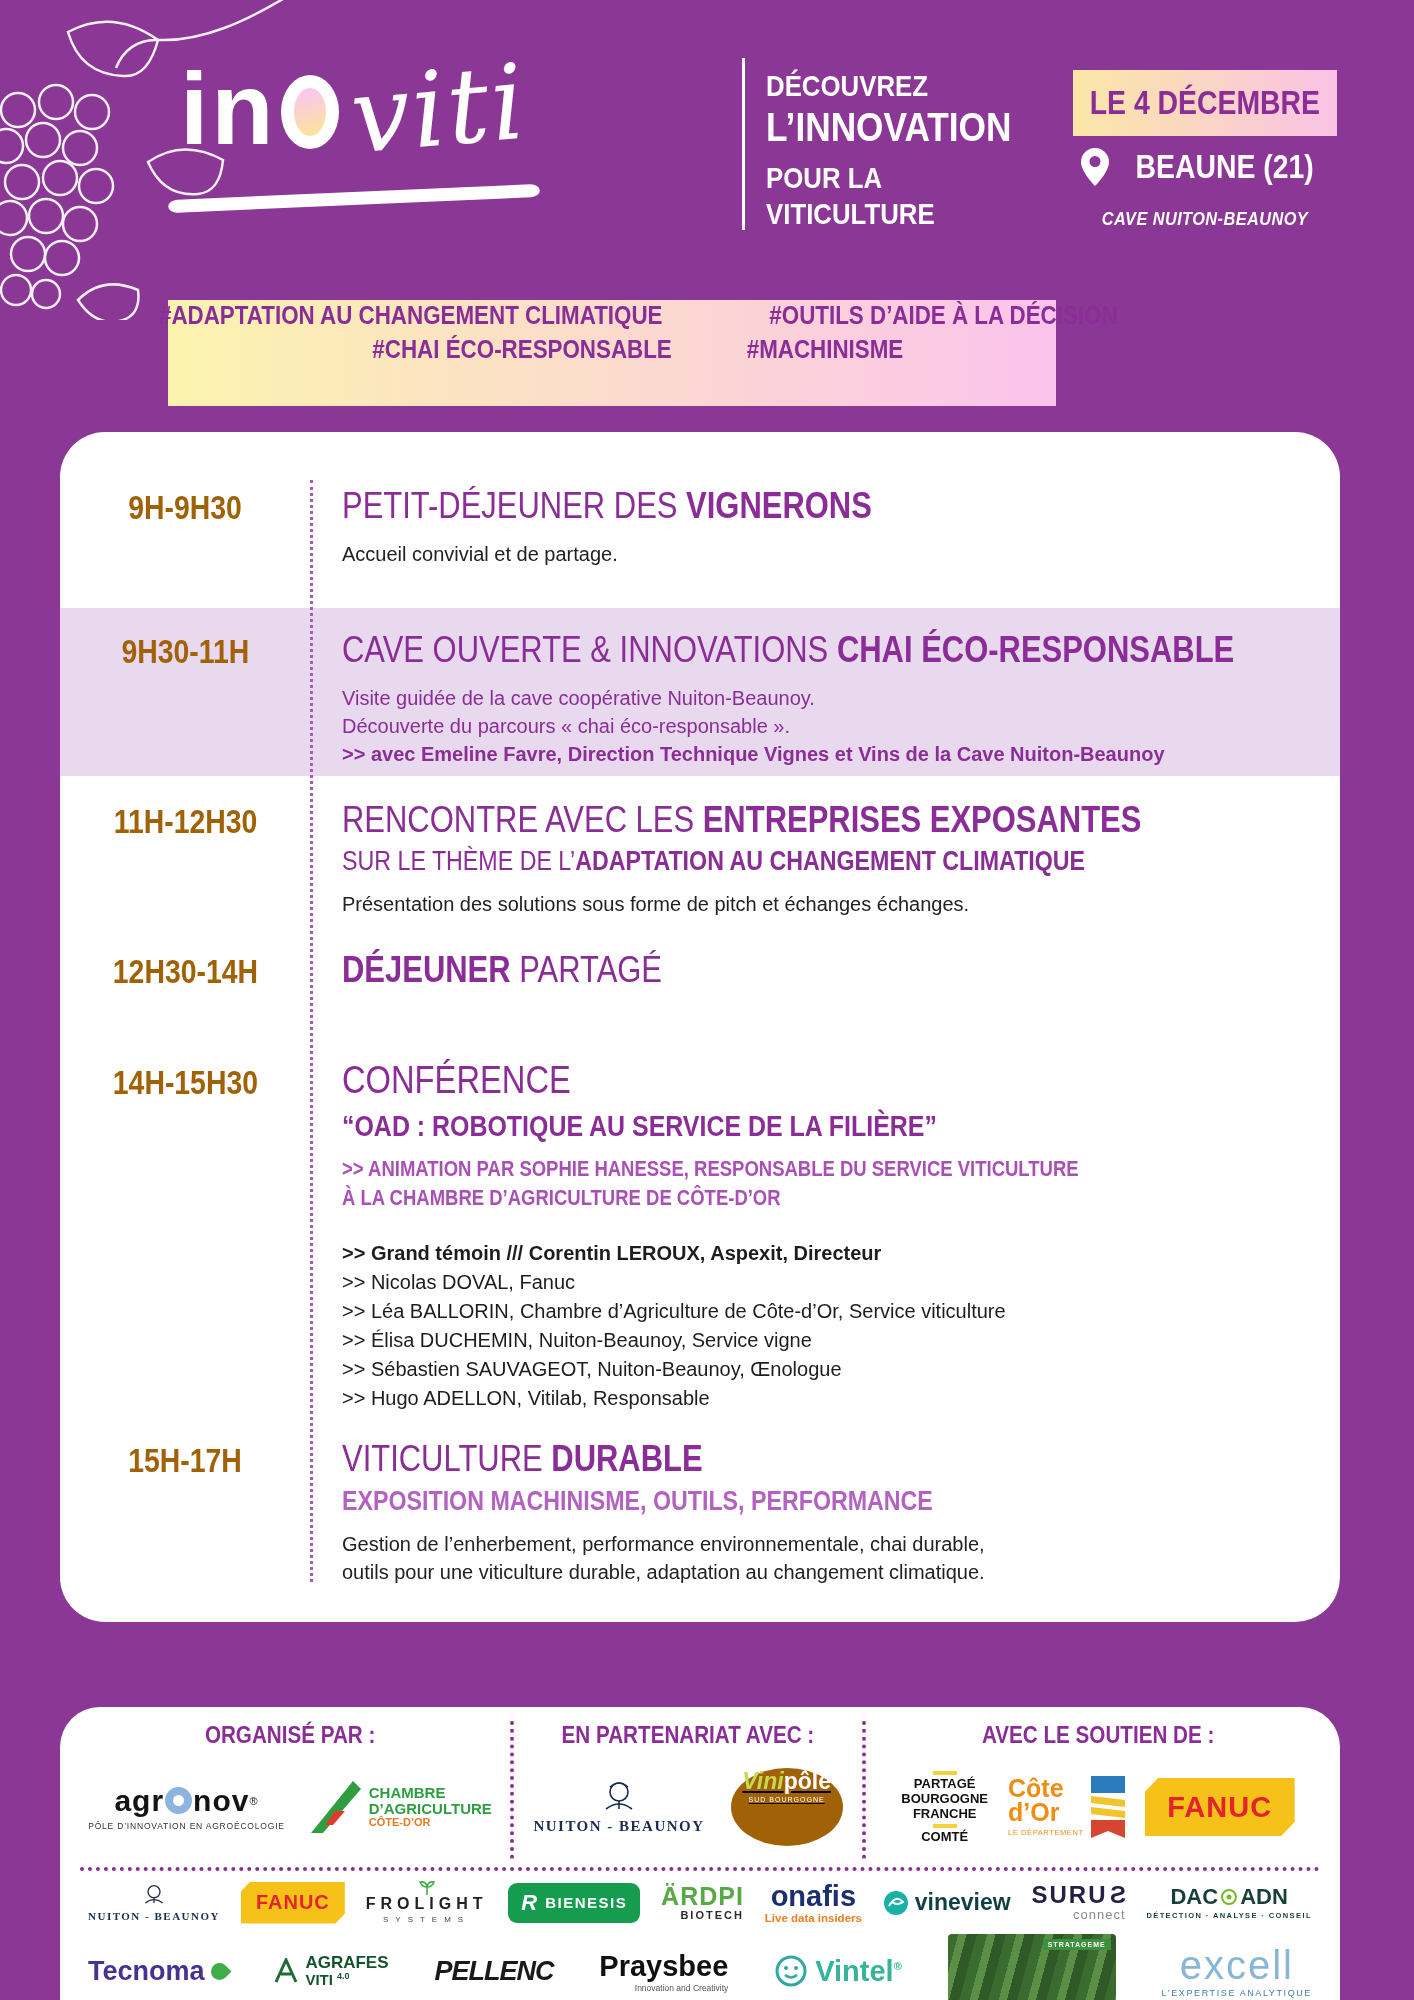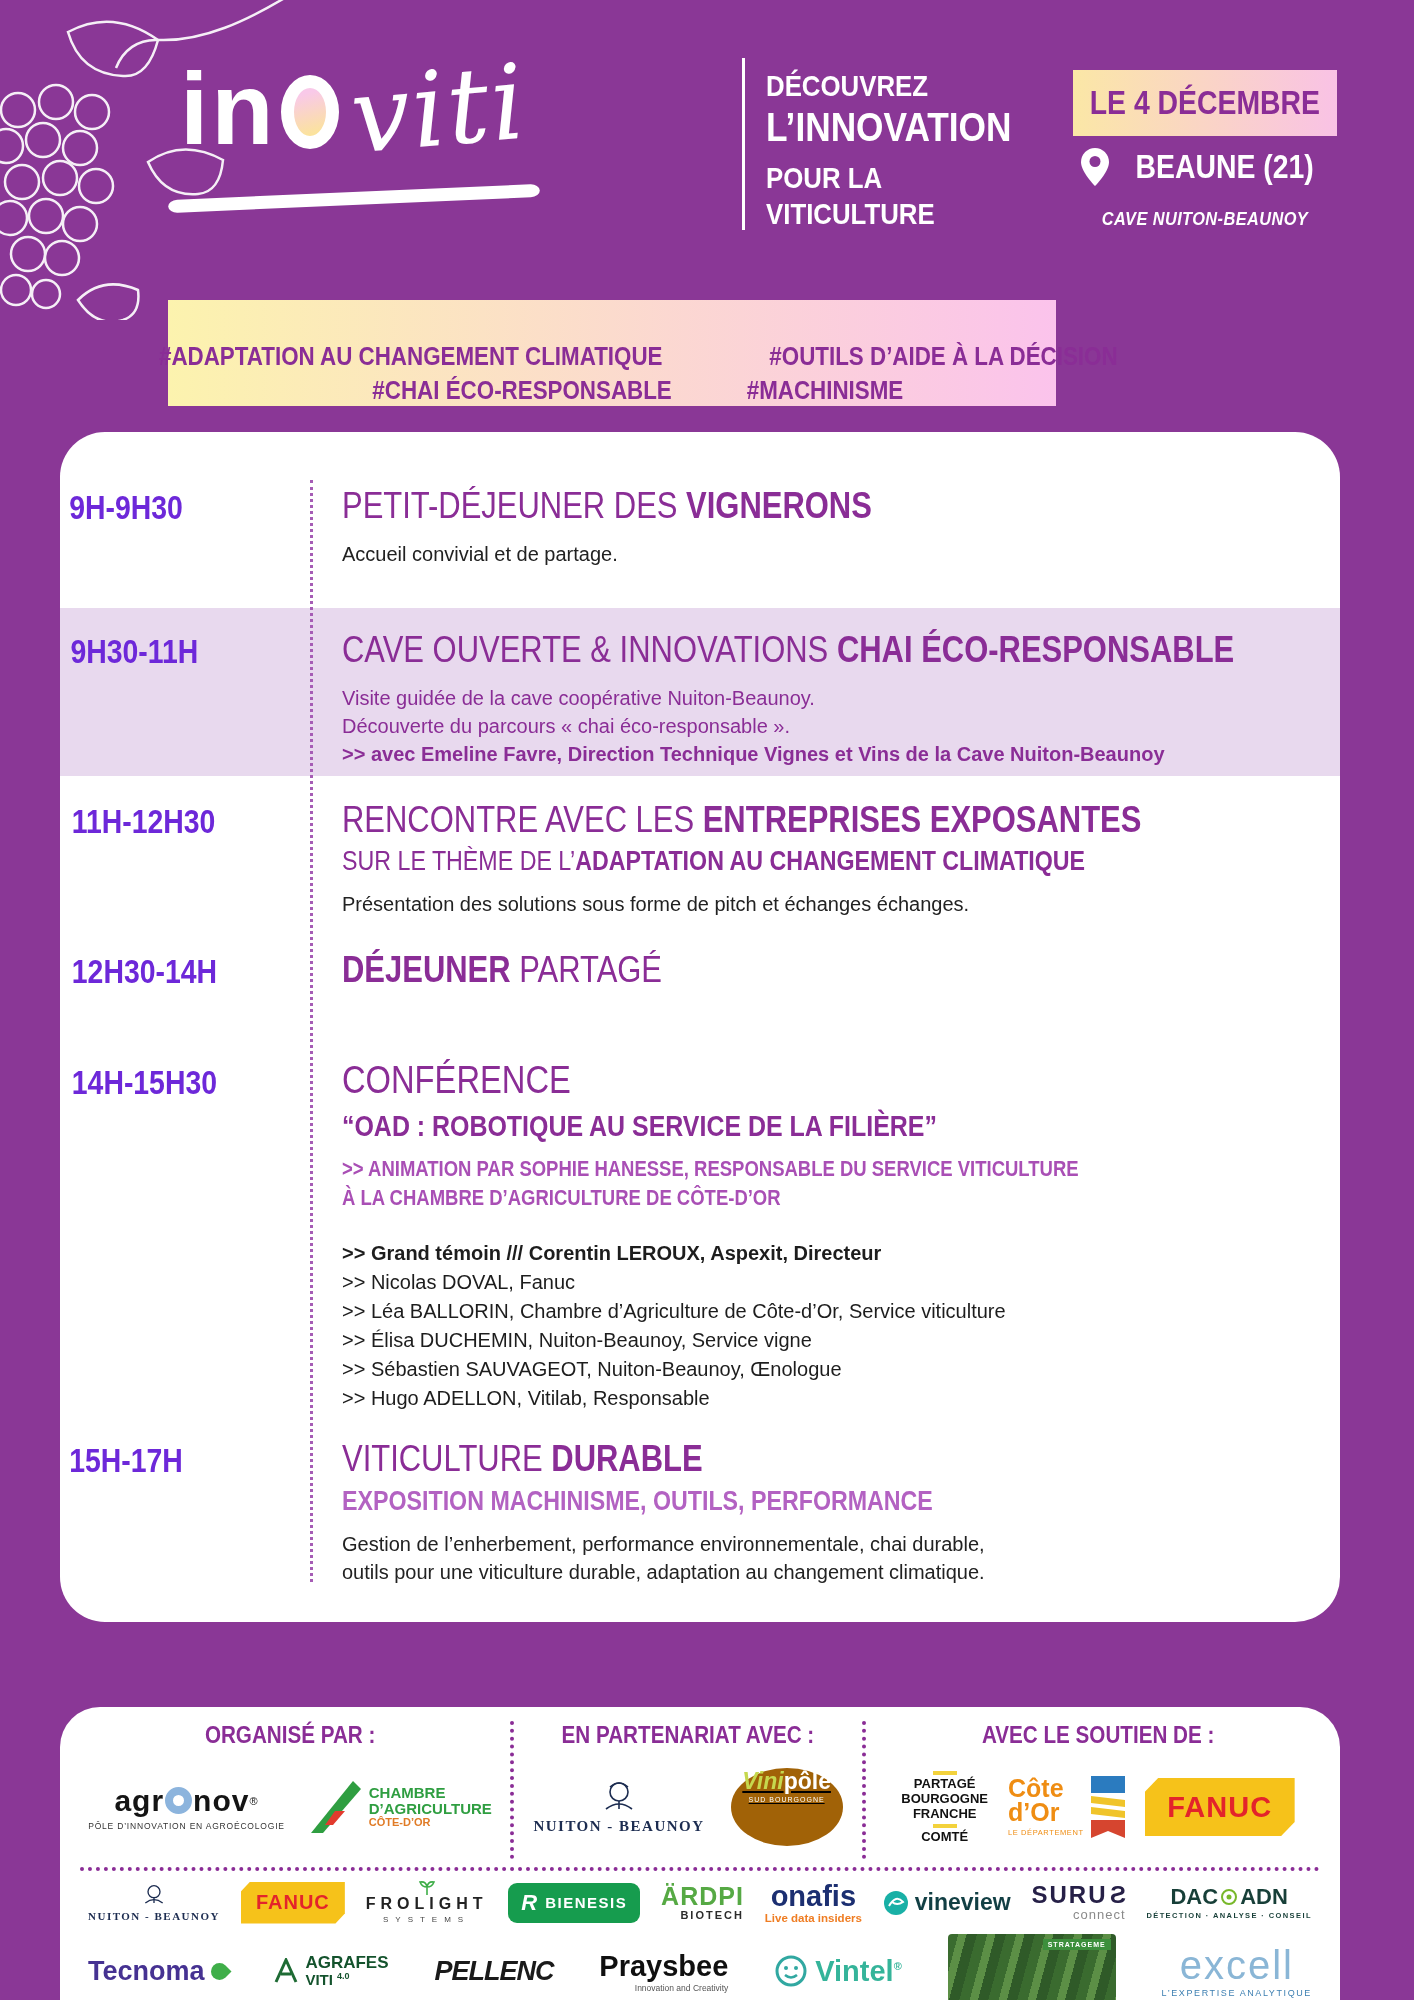--- a/index.html
+++ b/index.html
@@ -31,31 +31,31 @@
                 font-size:33px; font-weight:800; }
   .location-row { position:absolute; left:1063px; top:148px; width:284px; display:flex;
                   align-items:center; justify-content:center; gap:12px; color:#fff;
                   font-size:33px; font-weight:700; }
   .venue { position:absolute; left:1055px; top:208px; width:300px; text-align:center;
            color:#fff; font-size:19px; font-weight:700; letter-spacing:.5px;font-style:italic; }
 
   
   .banner { position:absolute; left:168px; top:300px; width:888px; height:106px;
             background:linear-gradient(90deg,#fcf3ae,#fbc3ec);
-            display:flex; flex-direction:column; align-items:center; justify-content:flex-end;
+            display:flex; flex-direction:column; align-items:center; justify-content:flex-start;
             gap:3px; color:#8a2d96;padding-left:40px; }
   .banner-line { display:flex; gap:38px; font-size:26px; font-weight:700; }
 
   
   .card { position:absolute; left:60px; top:432px; width:1280px; background:#fff;
           border-radius:45px; padding:52px 0 36px; }
   .card-line { position:absolute; left:250px; top:48px; bottom:40px;
                border-left:3px dotted #a65cb5; z-index:5; }
   .row { display:flex; position:relative; }
-  .time { flex:0 0 250px; color:#6d28d9; font-weight:800;
+  .time { flex:0 0 250px; text-align:center; color:#a16207; font-weight:800;
           font-size:33px; padding-top:5px; }
   .content { flex:1; padding:0 52px 0 32px; }
   .s-title { font-size:36px; color:#8a2d96; font-weight:500; line-height:1.2; }
   .s-title b { font-weight:800; }
   .s-sub { font-size:27px; color:#8a2d96; font-weight:500; margin-top:4px; }
   .s-sub b { font-weight:800; }
   .s-desc { margin-top:13px; font-size:20px; color:#222; line-height:1.4; }
   .r1 { margin-bottom:40px; }
   .r2 { background:#e8d9ee; padding:20px 0 8px; margin-bottom:22px; }
   .r2 .s-desc { color:#8a2d96; }

